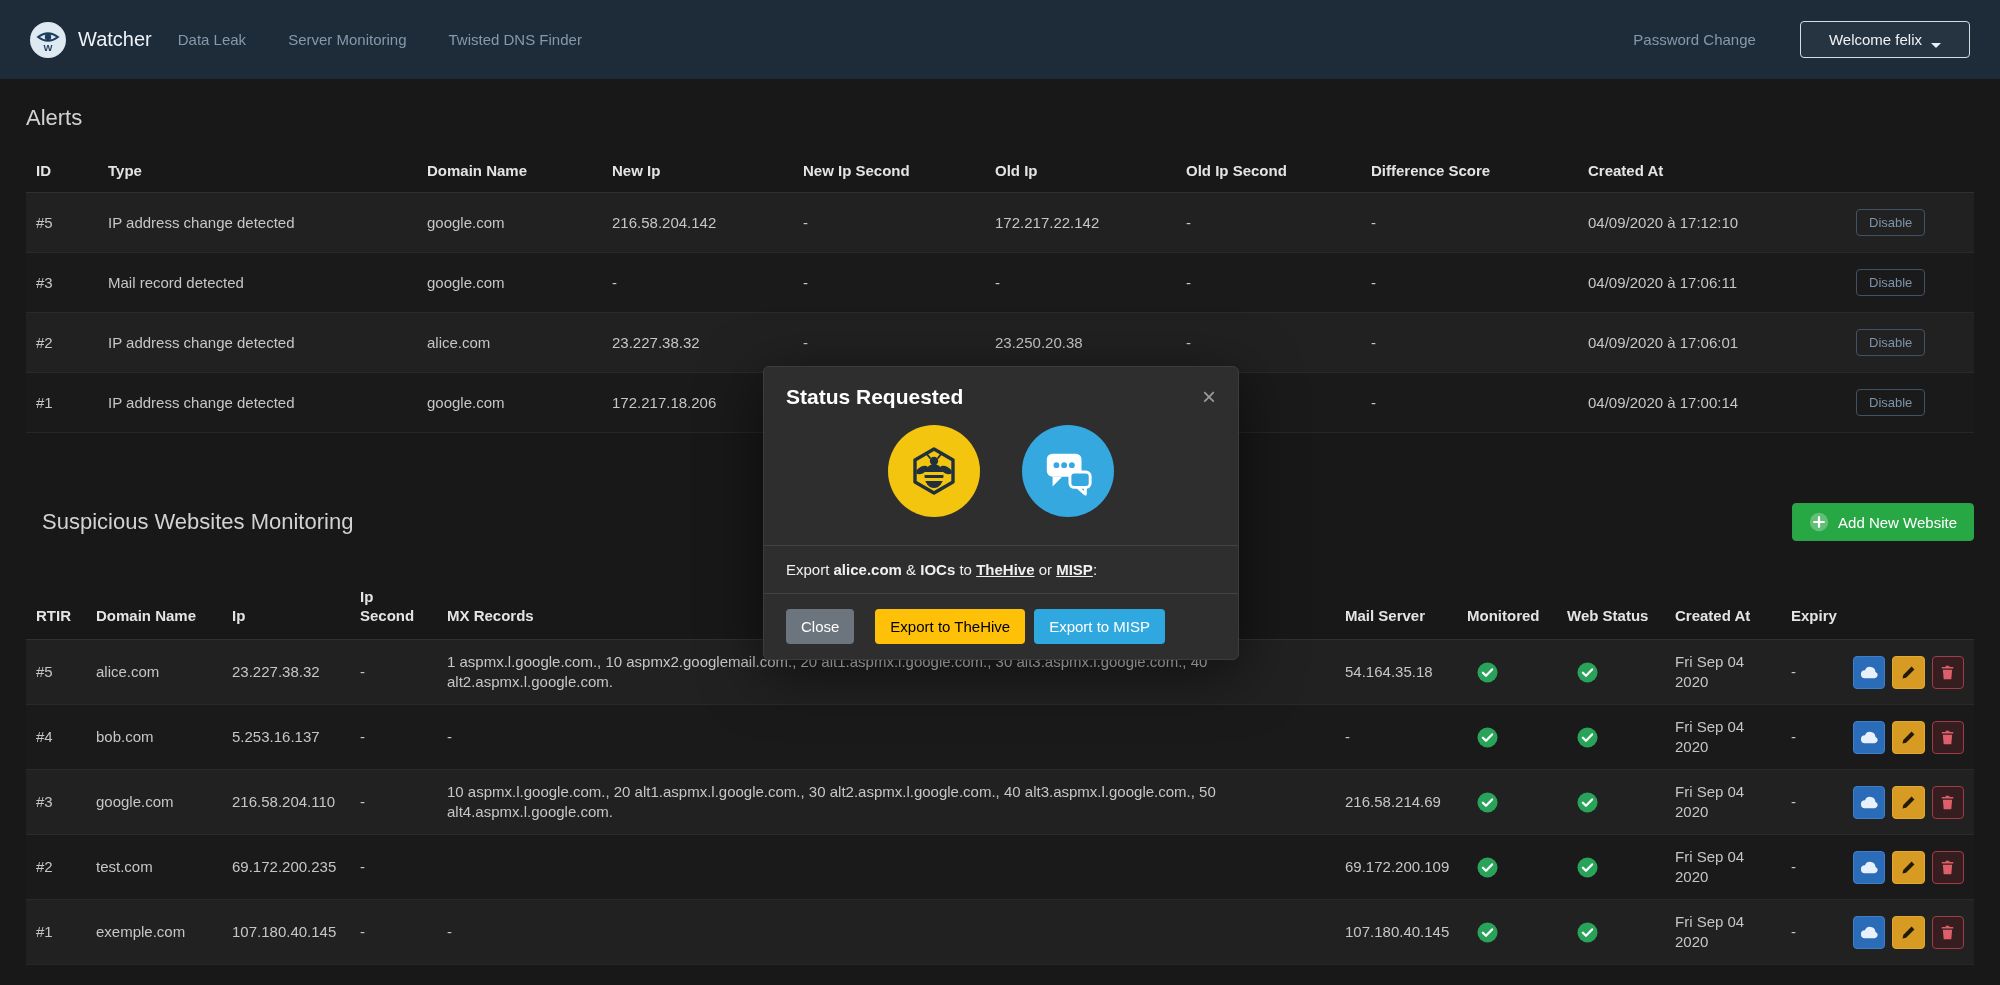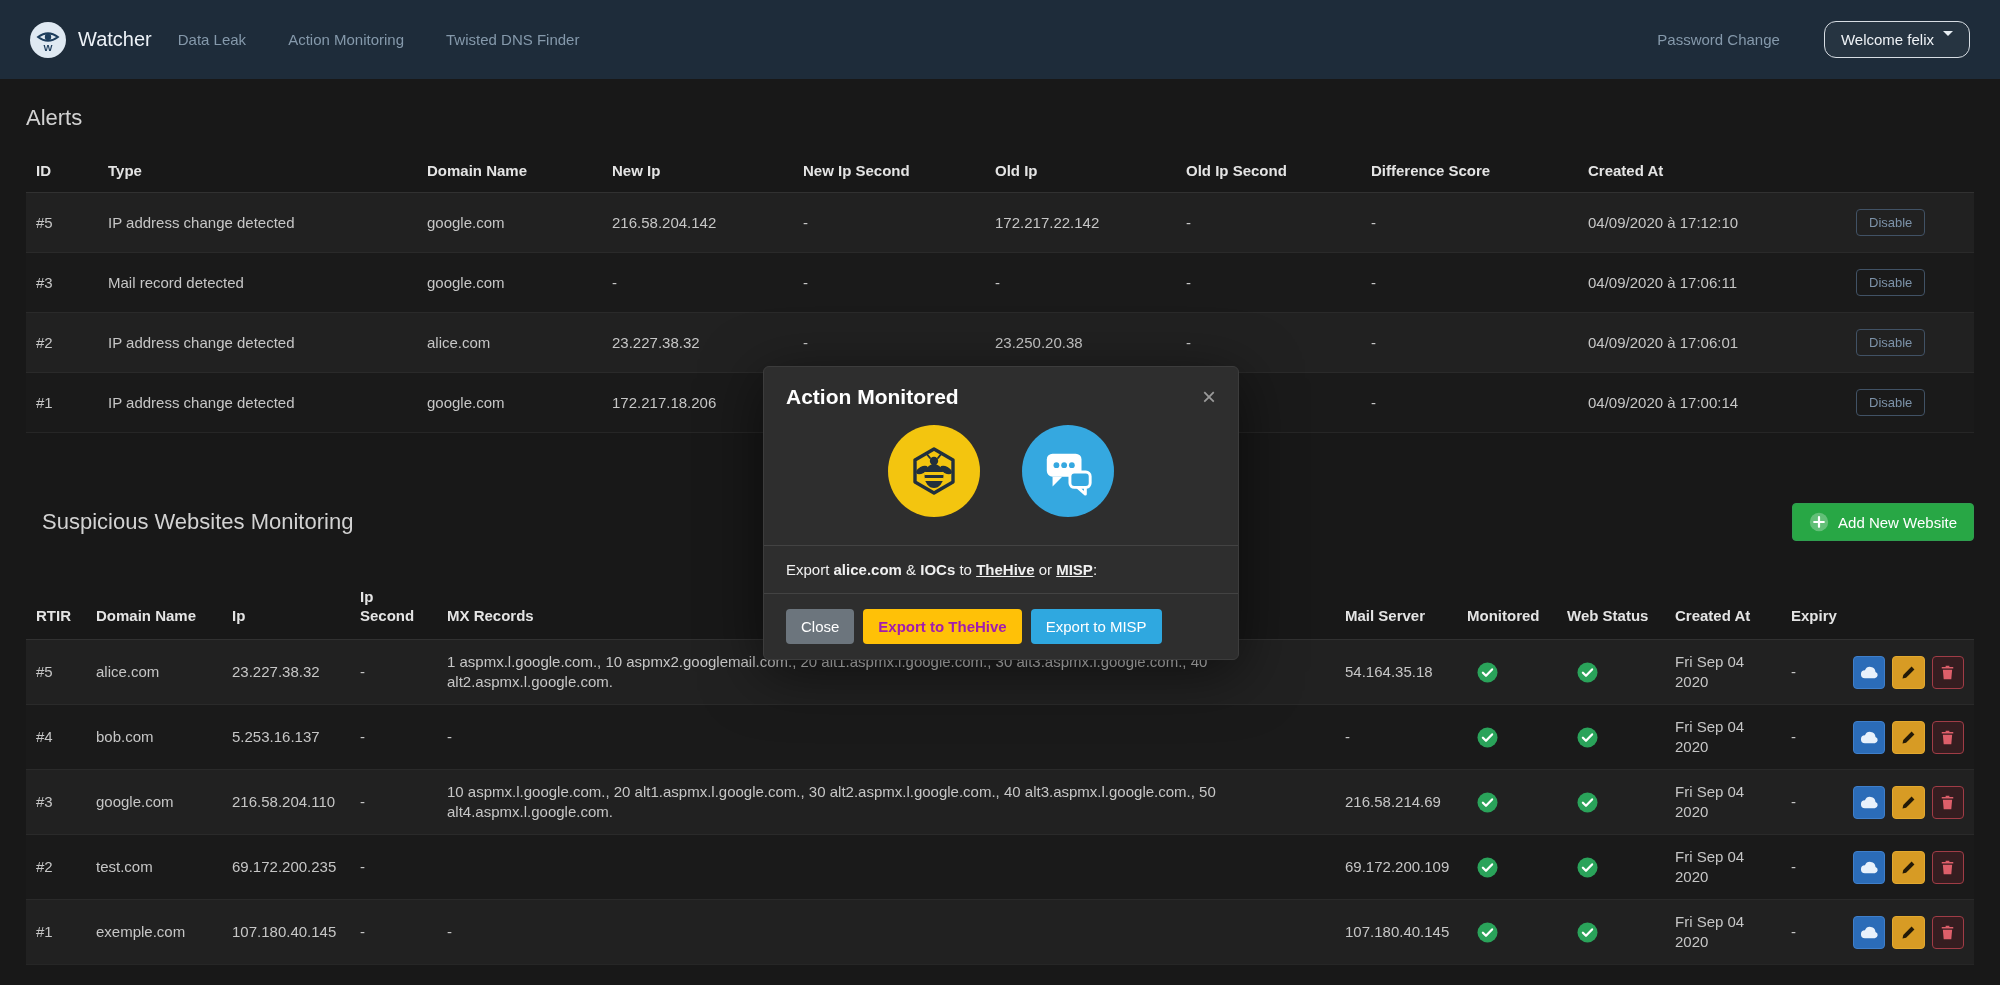--- a/index.html
+++ b/index.html
@@ -19,22 +19,22 @@
   }
   .brand { display: flex; align-items: center; gap: 12px; cursor: pointer; }
   .logo { width: 36px; height: 36px; border-radius: 50%; background: #dfe9f2;
           display: flex; align-items: center; justify-content: center; }
   .brand-text { font-size: 20px; color: #edf2f7; }
   .nav-links { display: flex; gap: 42px; margin-left: 26px; }
   .nav-link { color: #8599ab; font-size: 15px; text-decoration: none; cursor: pointer; }
   .nav-right { margin-left: auto; display: flex; align-items: center; gap: 44px; }
   .welcome-btn {
     background: rgba(255,255,255,0.04); border: 1px solid #d7dde3; color: #eef2f6;
-    font-size: 15px; padding: 9px 16px; border-radius: 12px;
-    display: flex; align-items: flex-start; gap: 9px; cursor: pointer;
+    font-size: 15px; padding: 9px 28px; border-radius: 4px;
+    display: flex; align-items: flex-end; gap: 9px; cursor: pointer;
     font-family: inherit;
   }
   .caret { width: 0; height: 0; border-left: 5px solid transparent;
            border-right: 5px solid transparent; border-top: 5px solid #e8eef3;
            display: inline-block; }
 
   
   .content { padding: 0 26px; }
   h2.section-title { margin: 26px 0 18px; font-size: 22px; font-weight: 500; color: #d2d2d2; }
   .section-head { margin: 60px 0 16px; display: flex; justify-content: space-between; align-items: center; }
@@ -100,40 +100,40 @@
                  display: flex; align-items: center; justify-content: center; }
   .thehive-circle { background: #f3c50f; }
   .misp-circle { background: #35a8e0; }
   .modal-text { border-top: 1px solid #434343; border-bottom: 1px solid #434343;
                 padding: 15px 22px; font-size: 15px; color: #f0f0f0; }
   .modal-text .u { text-decoration: underline; }
   .modal-footer { display: flex; gap: 9px; padding: 15px 22px; }
   .mbtn { border: none; border-radius: 4px; padding: 9px 15px; font-size: 15px;
           cursor: pointer; font-family: inherit; }
   .mbtn-close { background: #6c757d; color: #ffffff; }
-  .mbtn-thehive { background: #ffc107; color: #a21caf; font-weight: 700; }
+  .mbtn-thehive { background: #ffc107; color: #000000; font-weight: 400; margin-left: 12px; }
   .mbtn-misp { background: #2fa8e0; color: #ffffff; font-weight: 500; }
 </style>
 </head>
 <body>
 
 <header class="navbar">
   <div class="brand">
     <span class="logo">
       <svg width="26" height="26" viewBox="0 0 26 26">
         <path d="M3 10 Q13 2.5 23 10 Q13 17.5 3 10 Z" fill="none" stroke="#1d3d5c" stroke-width="1.8"></path>
         <circle cx="13" cy="10" r="3.2" fill="#1d3d5c"></circle>
         <text x="13" y="24" font-size="9.5" font-weight="bold" fill="#1d3d5c" text-anchor="middle">W</text>
       </svg>
     </span>
     <span class="brand-text">Watcher</span>
   </div>
   <nav class="nav-links">
     <a class="nav-link">Data Leak</a>
-    <a class="nav-link">Action Monitoring</a>
+    <a class="nav-link">Server Monitoring</a>
     <a class="nav-link">Twisted DNS Finder</a>
   </nav>
   <div class="nav-right">
     <a class="nav-link">Password Change</a>
     <button class="welcome-btn">
       <span>Welcome felix</span>
       <span class="caret"></span>
     </button>
   </div>
 </header>
@@ -483,21 +483,21 @@
               </button>
             </span>
           </td>
         </tr>
       </tbody>
   </table>
 </main>
 
 <div class="modal">
   <div class="modal-header">
-    <h3 class="modal-title">Action Monitored</h3>
+    <h3 class="modal-title">Status Requested</h3>
     <button class="modal-close">×</button>
   </div>
   <div class="modal-icons">
     <span class="icon-circle thehive-circle">
       <svg width="52" height="52" viewBox="0 0 52 52">
         <polygon points="26,4 45,15 45,37 26,48 7,37 7,15" fill="none" stroke="#21303d" stroke-width="3.4" stroke-linejoin="round"></polygon>
         <circle cx="26" cy="16" r="4.2" fill="#21303d"></circle>
         <path d="M22 13 L18 8 M30 13 L34 8" stroke="#21303d" stroke-width="2" stroke-linecap="round"></path>
         <ellipse cx="26" cy="31" rx="9.5" ry="12" fill="#21303d"></ellipse>
         <ellipse cx="14" cy="25" rx="6.5" ry="3.4" fill="#21303d" transform="rotate(-28 14 25)"></ellipse>

